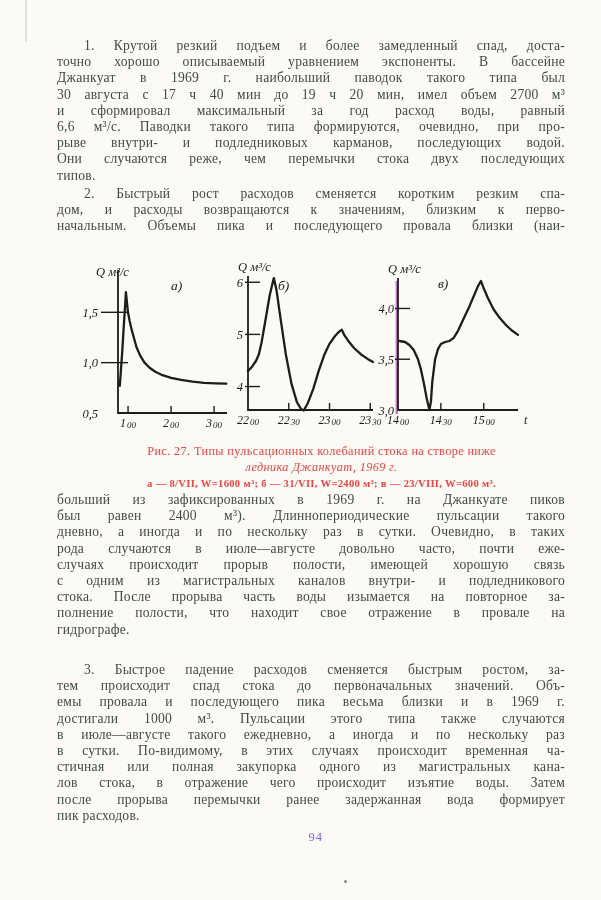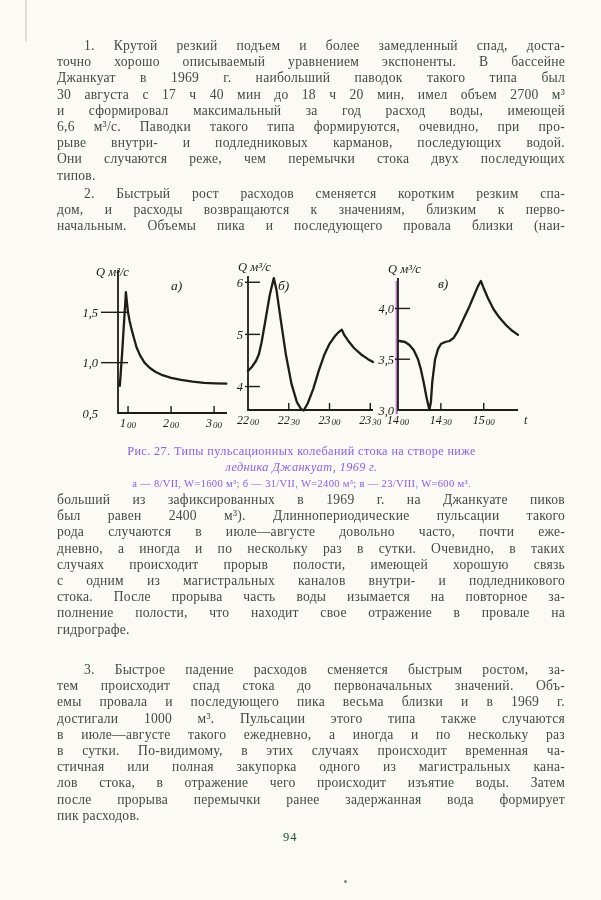--- a/index.html
+++ b/index.html
@@ -8,48 +8,48 @@
 
   
   .tblock{position:absolute;left:57px;width:508px;
           font-size:13.6px;line-height:16.2px;color:#424b44;
           letter-spacing:0.25px;}
   .tline{text-align:justify;text-align-last:justify;height:16.2px;overflow:visible;}
   .tblock.openlast .tline:last-child{text-align-last:left;}
   .tblock.indent .tline:first-child{text-indent:27px;}
 
   
-  .cap{position:absolute;left:54px;width:495px;text-align:center;color:#8b5cf6;}
+  .cap{position:absolute;left:74px;width:495px;text-align:center;color:#ef4444;}
   .cap1{top:444px;font-size:12.2px;letter-spacing:0.4px;}
   .cap2{top:460px;font-size:12.2px;letter-spacing:0.4px;font-style:italic;}
-  .subcap{top:478px;font-size:10.6px;letter-spacing:0.3px;}
+  .subcap{top:478px;font-size:10.6px;letter-spacing:0.3px;font-weight:bold;}
 
-  .pagenum{position:absolute;top:830px;left:283px;width:40px;text-align:left;
-           font-size:12.5px;color:#14532d;letter-spacing:1px;}
+  .pagenum{position:absolute;top:830px;left:283px;width:40px;text-align:right;
+           font-size:12.5px;color:#8b5cf6;letter-spacing:1px;}
 
   
   .edge-line{position:absolute;left:25px;top:0;width:2px;height:42px;background:#e2dfd6;}
   .dot{position:absolute;left:344px;top:880px;width:3px;height:3px;border-radius:50%;background:#8a887e;}
 
   .figure{position:absolute;left:0;top:0;width:601px;height:900px;pointer-events:none;}
   .figure svg{position:absolute;overflow:visible;}
 </style>
 </head>
 <body>
 
 <div class="page">
 
   <div class="edge-line"></div>
 
   <div class="tblock indent openlast" id="blk-p1" style="top:38px">
       <div class="tline">1. Крутой резкий подъем и более замедленный спад, доста-</div>
       <div class="tline">точно хорошо описываемый уравнением экспоненты. В бассейне</div>
       <div class="tline">Джанкуат в 1969 г. наибольший паводок такого типа был</div>
-      <div class="tline">30 августа с 17 ч 40 мин до 18 ч 20 мин, имел объем 2700 м³</div>
-      <div class="tline">и сформировал максимальный за год расход воды, имеющей</div>
+      <div class="tline">30 августа с 17 ч 40 мин до 19 ч 20 мин, имел объем 2700 м³</div>
+      <div class="tline">и сформировал максимальный за год расход воды, равный</div>
       <div class="tline">6,6 м³/с. Паводки такого типа формируются, очевидно, при про-</div>
       <div class="tline">рыве внутри- и подледниковых карманов, последующих водой.</div>
       <div class="tline">Они случаются реже, чем перемычки стока двух последующих</div>
       <div class="tline">типов.</div>
     </div>
 
   <div class="tblock indent" id="blk-p2a" style="top:186px">
       <div class="tline">2. Быстрый рост расходов сменяется коротким резким спа-</div>
       <div class="tline">дом, и расходы возвращаются к значениям, близким к перво-</div>
       <div class="tline">начальным. Объемы пика и последующего провала близки (наи-</div>
@@ -112,22 +112,22 @@
       </svg>
     </div>
 
   <div class="cap cap1">Рис. 27. Типы пульсационных колебаний стока на створе ниже</div>
   <div class="cap cap2">ледника Джанкуат, 1969 г.</div>
   <div class="cap subcap">а — 8/VII,  W=1600 м³;  б — 31/VII,  W=2400 м³;  в — 23/VIII,  W=600 м³.</div>
 
   <div class="tblock openlast" id="blk-p2b" style="top:492px">
       <div class="tline">больший из зафиксированных в 1969 г. на Джанкуате пиков</div>
       <div class="tline">был равен 2400 м³). Длиннопериодические пульсации такого</div>
+      <div class="tline">дневно, а иногда и по нескольку раз в сутки. Очевидно, в таких</div>
       <div class="tline">рода случаются в июле—августе довольно часто, почти еже-</div>
-      <div class="tline">дневно, а иногда и по нескольку раз в сутки. Очевидно, в таких</div>
       <div class="tline">случаях происходит прорыв полости, имеющей хорошую связь</div>
       <div class="tline">с одним из магистральных каналов внутри- и подледникового</div>
       <div class="tline">стока. После прорыва часть воды изымается на повторное за-</div>
       <div class="tline">полнение полости, что находит свое отражение в провале на</div>
       <div class="tline">гидрографе.</div>
     </div>
 
   <div class="tblock indent openlast" id="blk-p3" style="top:662px">
       <div class="tline">3. Быстрое падение расходов сменяется быстрым ростом, за-</div>
       <div class="tline">тем происходит спад стока до первоначальных значений. Объ-</div>

